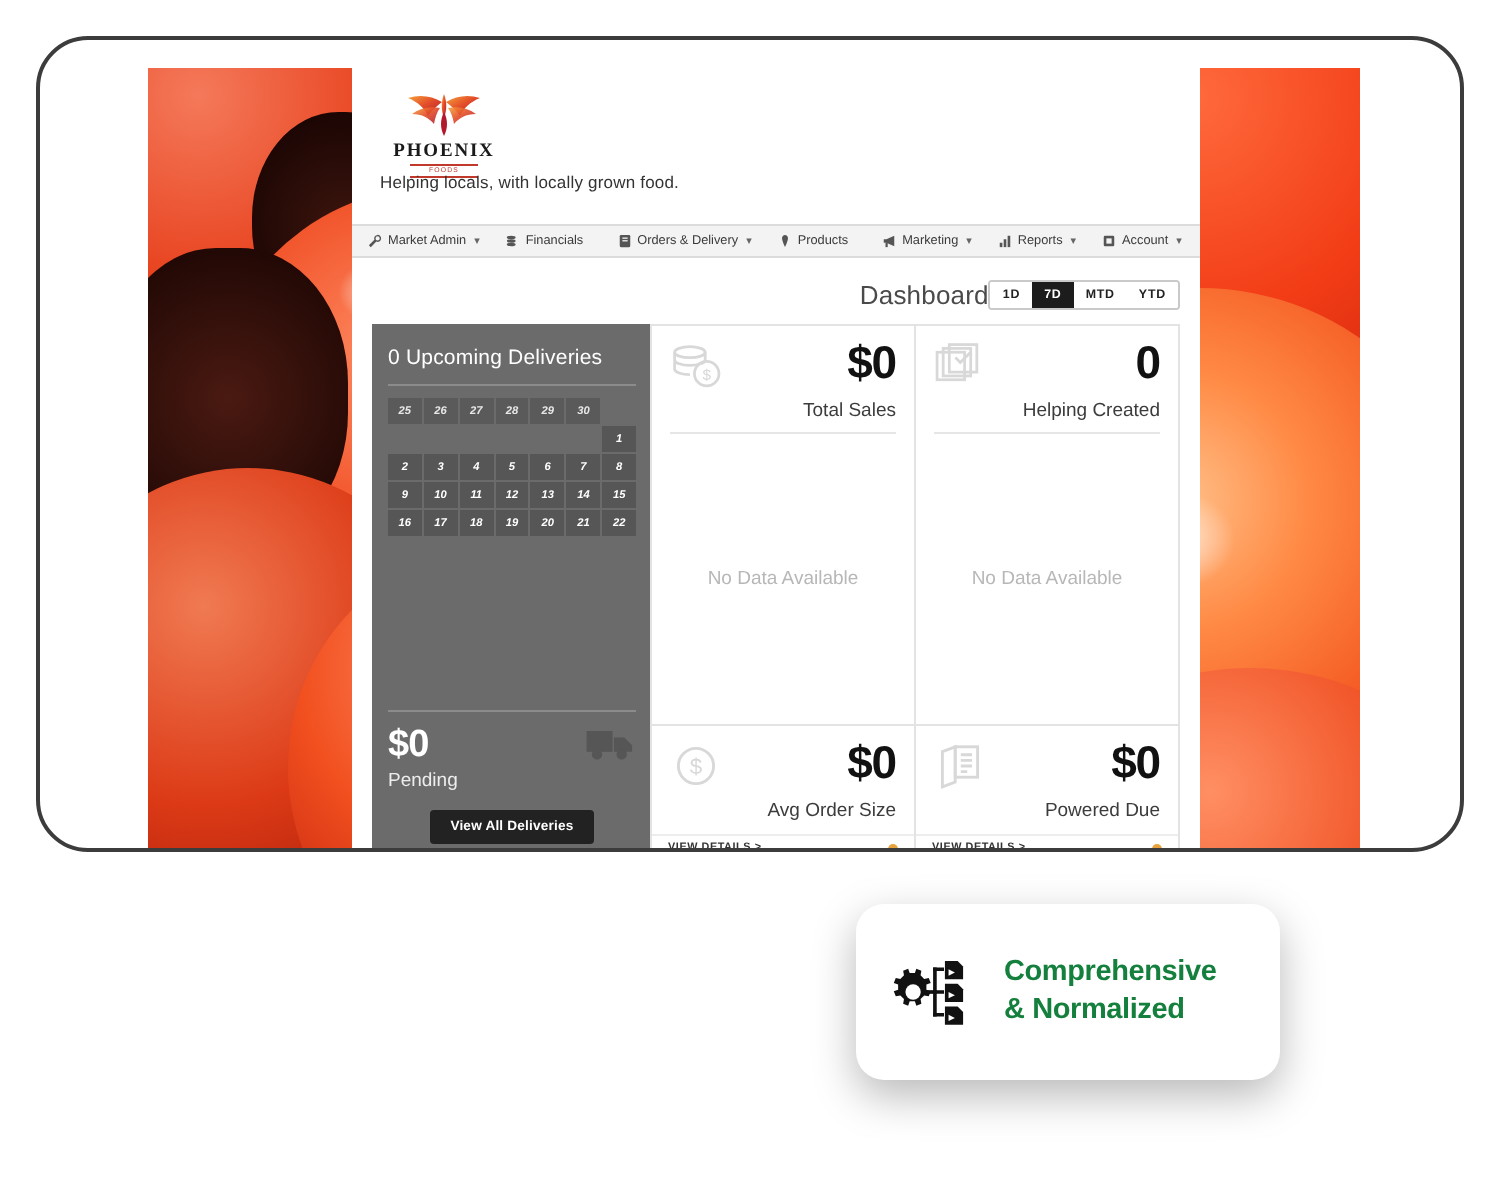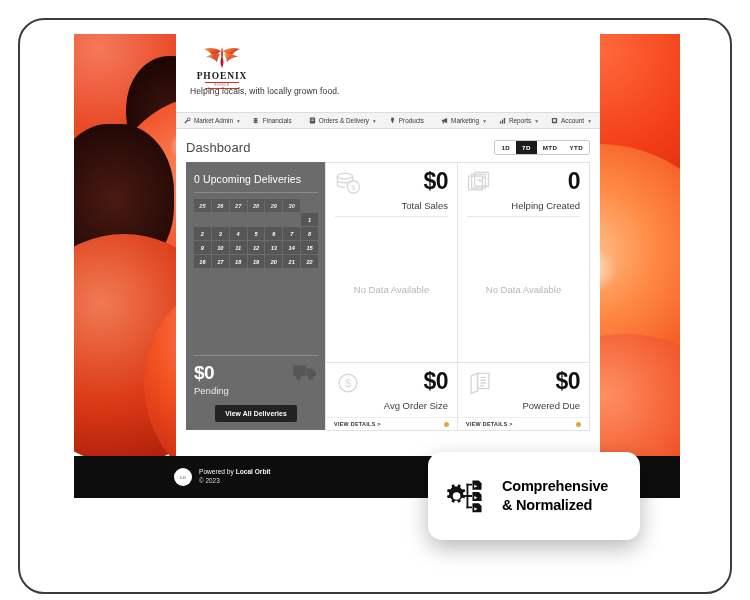--- a/index.html
+++ b/index.html
@@ -9,21 +9,21 @@
     font-family: "Liberation Sans", sans-serif;
     overflow: hidden;
   }
 
   
   #stage { position: relative; width: 750px; height: 600px; background: #fff; }
 
   #device-frame {
     position: absolute;
     left: 18px; top: 18px;
-    width: 714px; height: 576px;
+    width: 714px; height: 408px;
     border: 2px solid #3c3c3c;
     border-radius: 26px;
     background: #ffffff;
     overflow: hidden;
   }
 
   
   #photo-bg {
     position: absolute;
     left: 54px; top: 14px;
@@ -108,21 +108,21 @@
   }
   .admin-item {
     display: flex; align-items: center; gap: 3px;
     font-size: 6.4px; color: #3a3a3a; white-space: nowrap; cursor: pointer;
   }
   .admin-item .ai-ico { width: 7px; height: 7px; display: block; color: #555; }
   .admin-item .caret { font-size: 5.5px; color: #666; margin-left: 1px; }
 
   
   #dash-wrap { padding: 8px 10px 0 10px; position: relative; }
-  #dash-title-row { display: flex; align-items: center; justify-content: space-between; height: 20px; }
+  #dash-title-row { display: flex; align-items: center; justify-content: flex-end; height: 20px; }
   #dash-title { font-size: 13px; color: #4a4a4a; font-weight: 400; letter-spacing: .1px; }
   #range-toggle {
     display: flex; border: 1px solid #c9c9c9; border-radius: 2px; overflow: hidden;
     background: #fff;
   }
   .range-seg {
     font-size: 6.2px; font-weight: 700; letter-spacing: .4px;
     padding: 3px 6px; color: #222; cursor: pointer; background: #fff;
   }
   .range-seg.active { background: #1c1c1c; color: #fff; }
@@ -204,21 +204,21 @@
     position: absolute; left: 428px; top: 452px;
     width: 212px; height: 88px;
     background: #ffffff; border-radius: 14px;
     box-shadow: 0 8px 22px rgba(0,0,0,.28);
     display: flex; align-items: center; gap: 14px;
     padding: 0 16px 0 18px;
     z-index: 30;
   }
   #callout-icon { width: 42px; height: 40px; flex: none; color: #111; }
   #callout-text {
-    font-size: 14.5px; font-weight: 700; color: #000000;
+    font-size: 14.5px; font-weight: 700; color: #15803d;
     line-height: 1.28; letter-spacing: -.2px;
   }
 </style>
 </head>
 <body>
 
 <div id="stage">
   <div id="device-frame">
 
     <div id="photo-bg">

